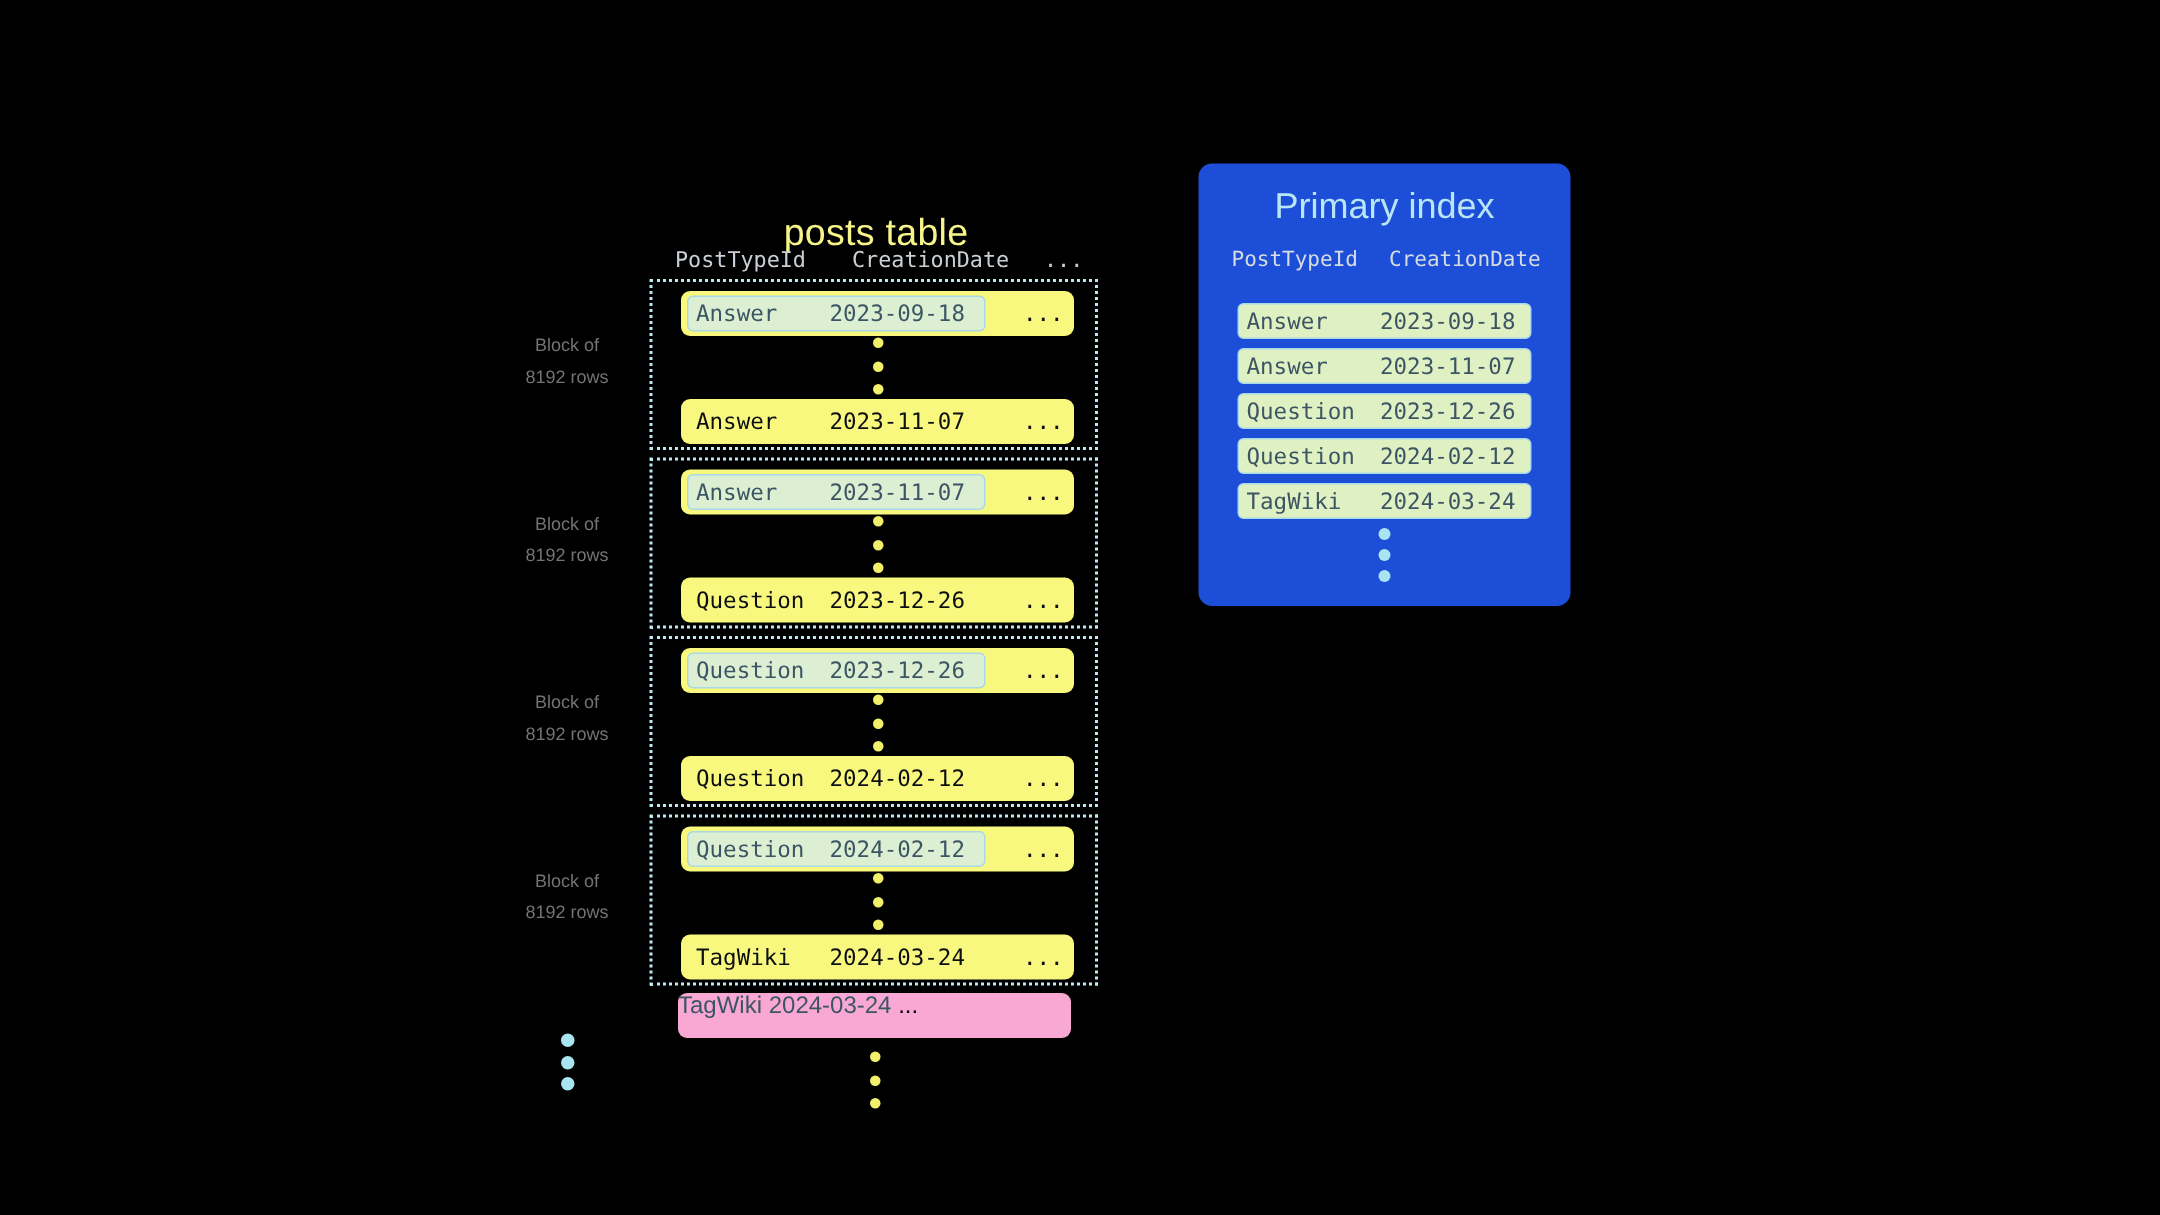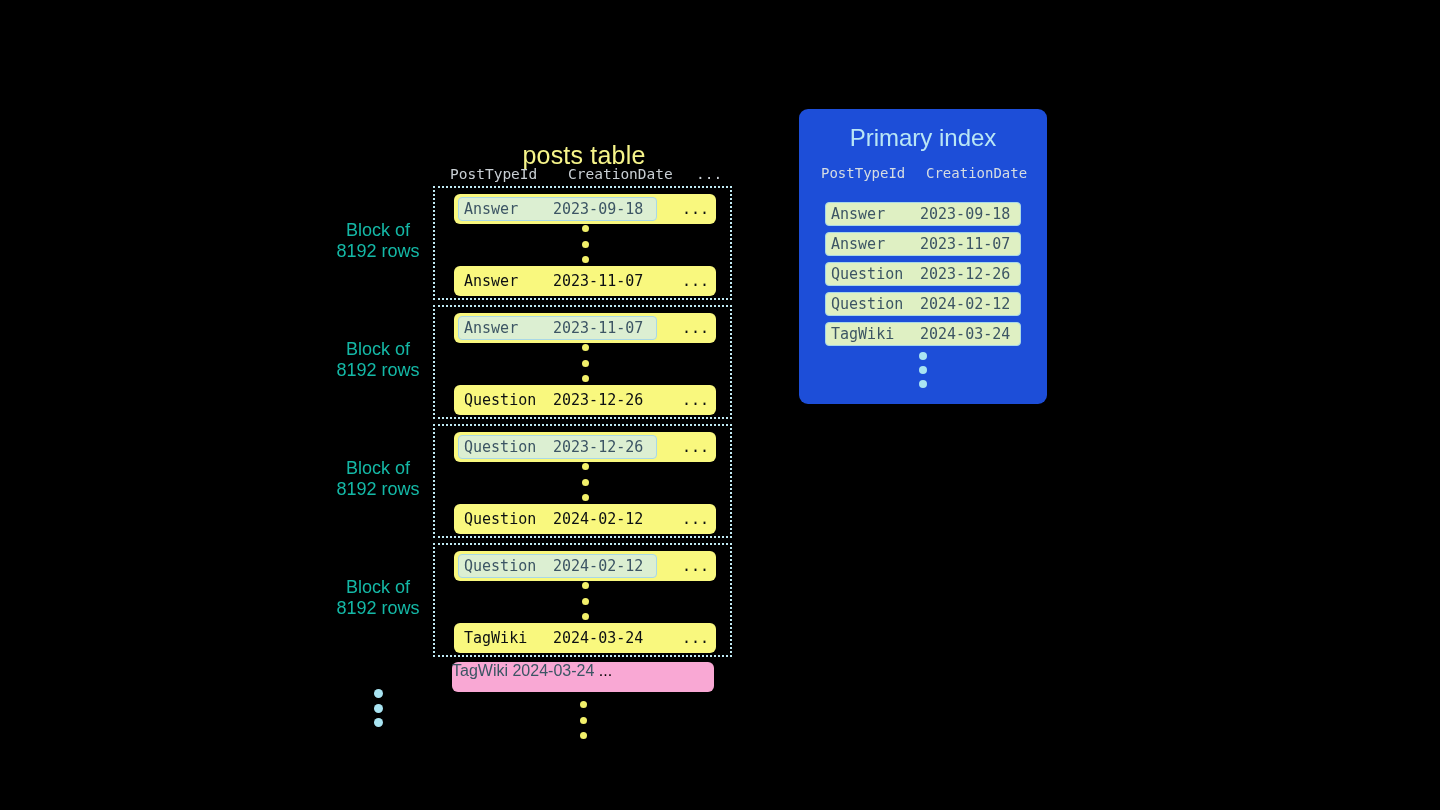--- a/index.html
+++ b/index.html
@@ -73,22 +73,22 @@
     height: 114px;
     border: 2px dotted #bfe9f2;
     box-sizing: border-box;
   }
   .block-label {
     position: absolute;
     left: 0px;
     top: 34px;
     width: 92px;
     text-align: center;
-    color: #14b8a6;
-    font-size: 18px;
+    color: #737373;
+    font-size: 12px;
     line-height: 21px;
     font-family: "Liberation Sans", sans-serif;
   }
 
   
   .row {
     position: absolute;
     left: 19px;
     width: 262px;
     height: 30px;

